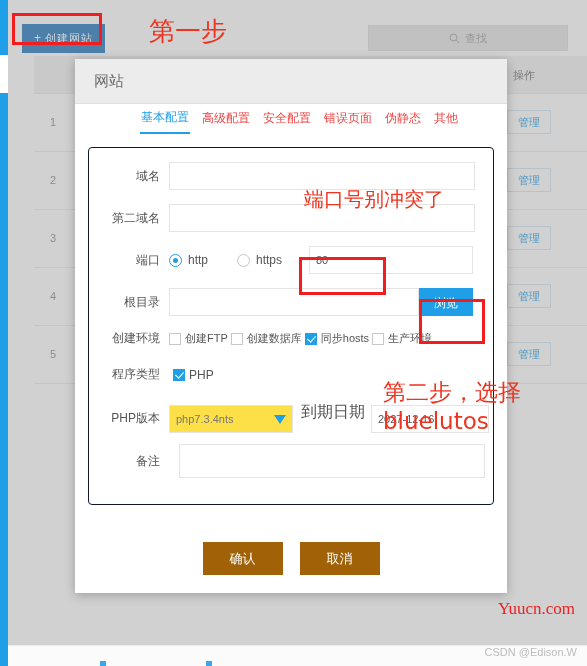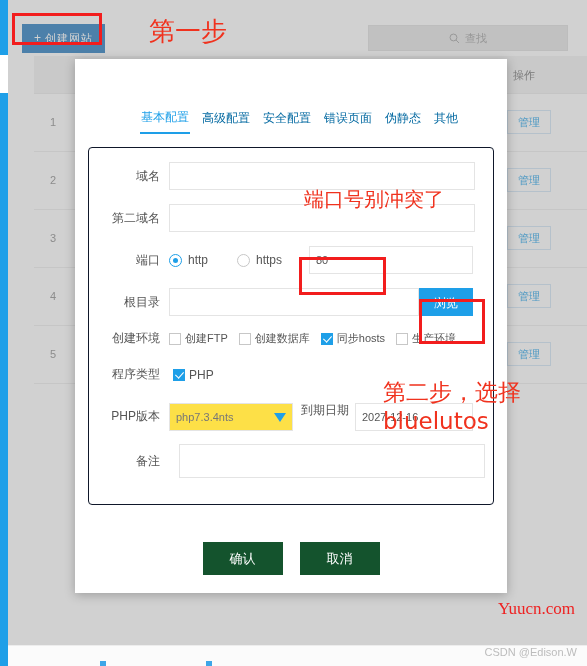--- a/index.html
+++ b/index.html
@@ -159,21 +159,21 @@
   .tabs {
     position: absolute; left: 0; top: 45px;
     width: 432px; height: 33px;
     display: flex; align-items: center;
     padding-left: 19px;
     gap: 11px;
     border-bottom: 1px solid #ffffff;
   }
   .tab {
     font-size: 12px;
-    color: #0369a1;
+    color: #ef4444;
     padding: 3px 1px 6px 1px;
     cursor: pointer;
     white-space: nowrap;
   }
   .tab.active {
     color: #1e9fe8;
     border-bottom: 2px solid #1e9fe8;
     margin-left: 46px;
   }
 
@@ -284,21 +284,21 @@
   .dialog-footer {
     position: absolute; left: 0; top: 465px;
     width: 432px; height: 69px;
     background: #ffffff;
     display: flex; align-items: flex-start; justify-content: center;
     gap: 17px;
     padding-top: 18px;
   }
   .dlg-btn {
     width: 80px; height: 33px;
-    background: #14532d;
+    background: #a16207;
     color: #fff;
     font-size: 13px;
     border: none;
     cursor: pointer;
     font-family: "Liberation Sans", sans-serif;
   }
 
   
   .red-box {
     position: absolute;
@@ -393,20 +393,23 @@
     <div class="left-rail"></div>
     <div class="left-rail-gap"></div>
   </div>
 
   <div class="scrim"></div>
   <div class="left-rail"></div>
   <div class="left-rail-gap"></div>
 
   <div class="dialog">
 
+    <div class="dialog-header">
+      <span class="dialog-title">网站</span>
+    </div>
 
     <div class="tabs" id="tabs-host">
         <div class="tab active">基本配置</div>
         <div class="tab">高级配置</div>
         <div class="tab">安全配置</div>
         <div class="tab">错误页面</div>
         <div class="tab">伪静态</div>
         <div class="tab">其他</div>
       </div>
 
@@ -436,21 +439,21 @@
       </div>
 
       <div class="frow" style="top:140px;">
         <span class="flabel">根目录</span>
         <input class="finput" style="width: 250px;" value="">
         <button class="browse-btn">浏览</button>
       </div>
 
       <div class="frow" style="top:182px;">
         <span class="flabel">创建环境</span>
-        <div id="env-host" style="display:flex;align-items:center;gap:11px;">
+        <div id="env-host" style="display:flex;align-items:center;gap:3px;">
             <div class="cb-wrap">
               <span class="cbox"></span>
               <span>创建FTP</span>
             </div>
             <div class="cb-wrap">
               <span class="cbox"></span>
               <span>创建数据库</span>
             </div>
             <div class="cb-wrap">
               <span class="cbox checked"></span>
@@ -470,21 +473,21 @@
           <span>PHP</span>
         </div>
       </div>
 
       <div class="frow" style="top:254px;">
         <span class="flabel">PHP版本</span>
         <div class="select-box" style="width:124px;">
           <span>php7.3.4nts</span>
           <span class="caret"></span>
         </div>
-        <span style="font-size:12px;color:#555;margin:0 6px 12px 8px;">到期日期</span>
+        <span style="font-size:16px;color:#555;margin:0 6px 12px 8px;">到期日期</span>
         <input class="finput" style="width: 118px;" value="2027-12-16">
       </div>
 
       <div class="frow" style="top:296px;gap:10px;">
         <span class="flabel">备注</span>
         <input class="finput" style="width: 306px; height: 34px;" value="">
       </div>
     </div>
 
     <div class="dialog-footer">

